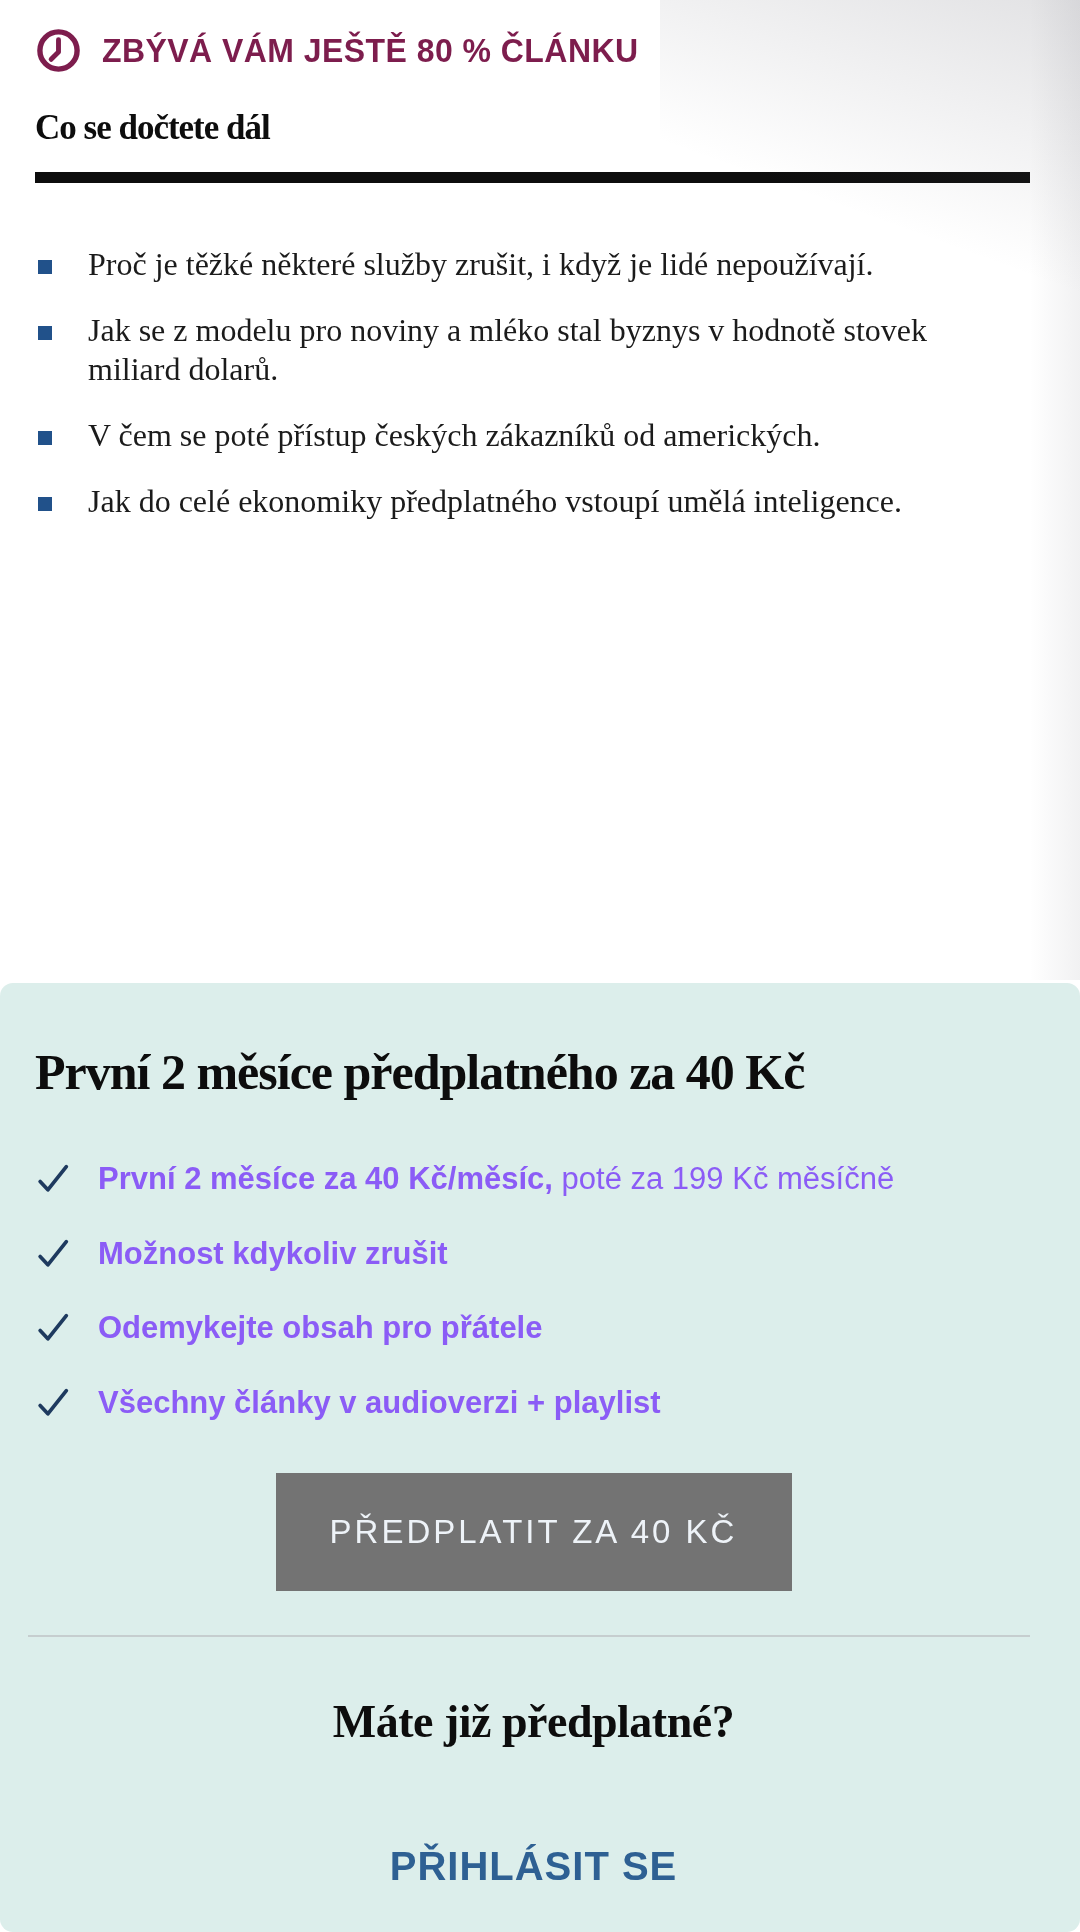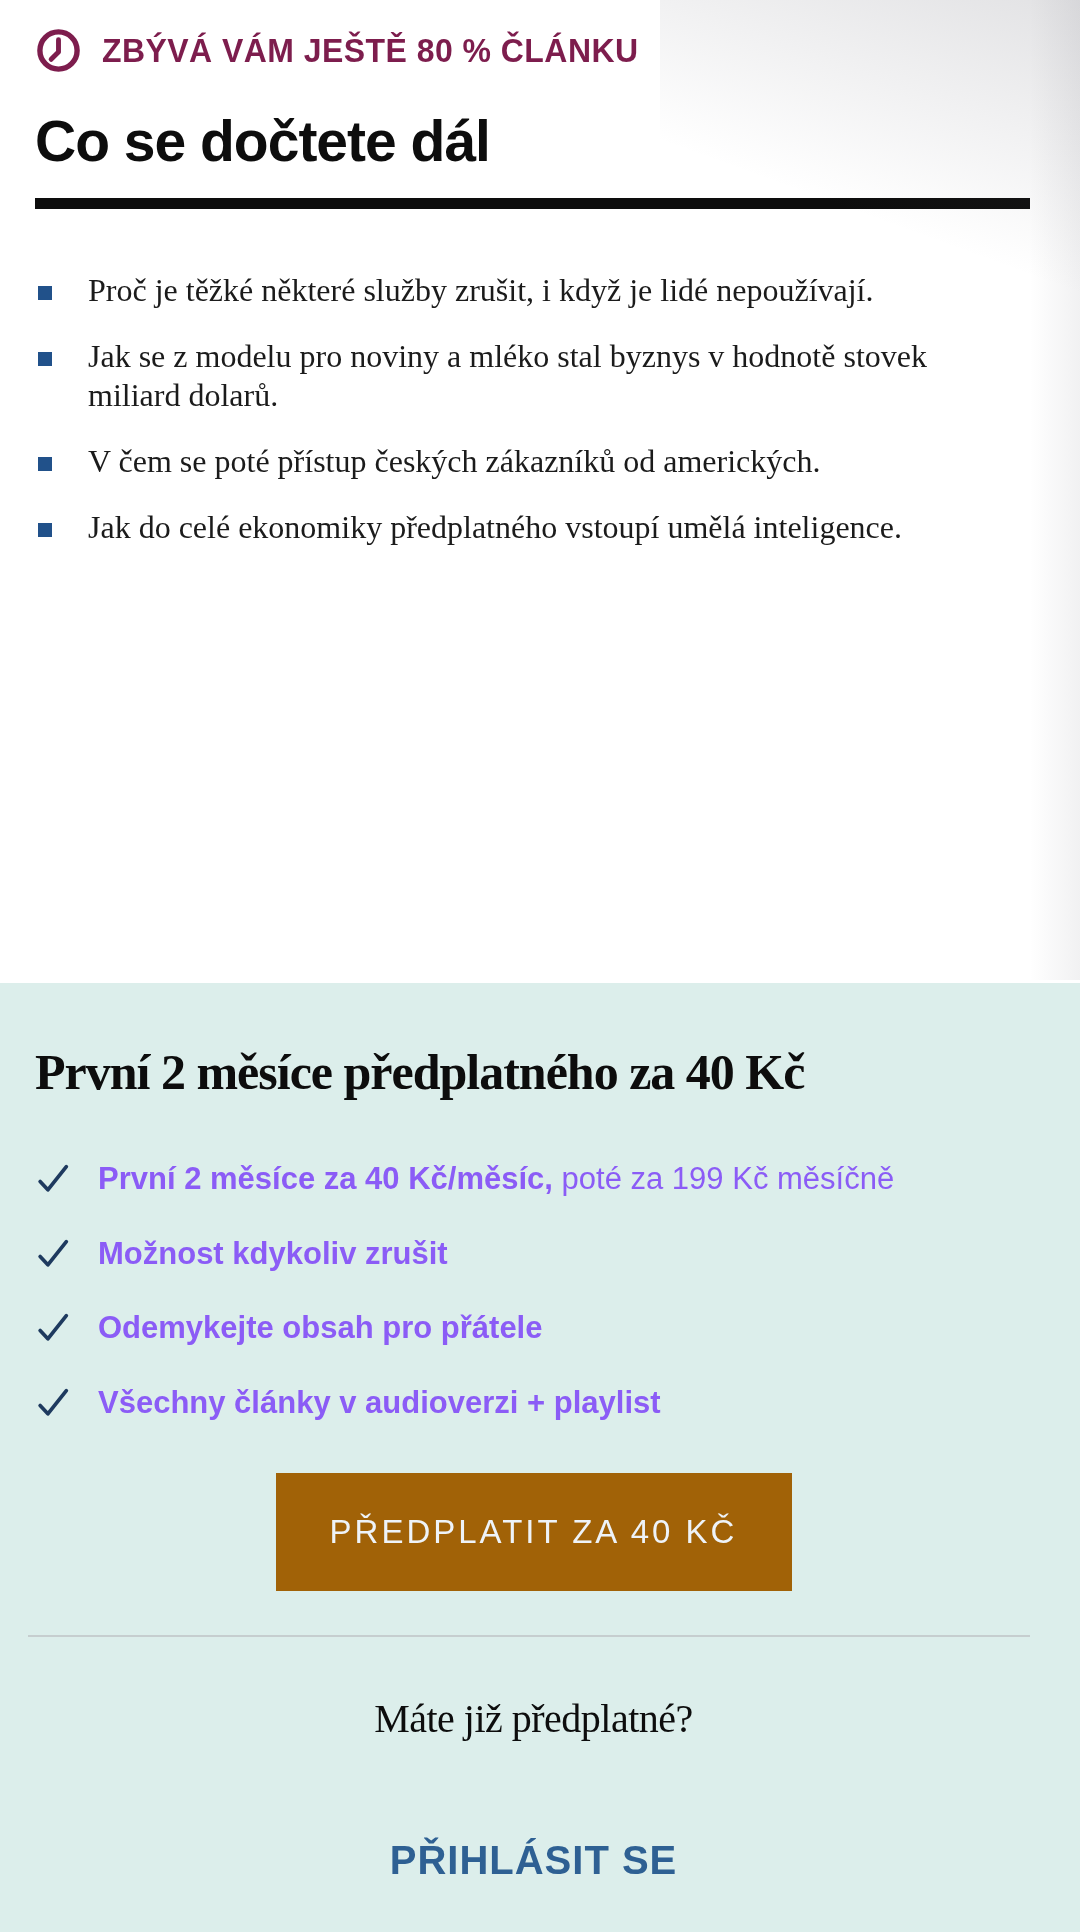--- a/index.html
+++ b/index.html
@@ -32,22 +32,22 @@
     color:#7D1D4D;
   }
   .remaining-row .clock{flex:0 0 auto;display:block;}
   .remaining-label{
     font-size:34px;font-weight:600;letter-spacing:0.5px;
     transform:scaleX(0.94);transform-origin:left center;
     white-space:nowrap;
   }
   .preview-title{
     margin:34px 0 0 0;
-    font-family:Liberation Sans, sans-serif;
-    font-weight:700;font-size:57px;letter-spacing:-1px;
+    font-family:Liberation Serif, serif;
+    font-weight:700;font-size:35px;letter-spacing:-1px;
     color:#0d0d0d;
   }
   .title-rule{
     margin-top:24px;height:11px;background:#0d0d0d;width:995px;
   }
   .bullet-list{
     list-style:none;margin:62px 0 0 0;padding:0;
   }
   .bullet-item{
     position:relative;
@@ -63,55 +63,56 @@
   }
 
   
   .section-offer{
     box-sizing:border-box;
     height:949px;
     background:#DCEEEB;
     padding:60px 48px 0 35px;
     overflow:hidden;
     position:relative;
+    border-radius:13px;
   }
   .offer-title{
     margin:0;
     font-family:"Liberation Serif", serif;
     font-weight:700;font-size:50px;letter-spacing:-1px;
     color:#0d0d0d;
   }
   .benefit-list{margin:58px 0 0 0;padding:0;list-style:none;}
   .benefit-item{
     display:flex;align-items:flex-start;gap:26px;
     margin-bottom:35px;
     font-size:31px;line-height:1.28;color:#8b5cf6;
   }
   .benefit-item .check{flex:0 0 auto;margin-top:1px;display:block;}
   .benefit-strong{font-weight:700;}
   .benefit-normal{font-weight:400;}
   .cta-button{
     display:block;
     margin:50px auto 0 auto;
     width:516px;height:118px;
-    background:#a16207;border:none;cursor:pointer;
+    background:#737373;border:none;cursor:pointer;
     color:#eef3f8;
     font-family:"Liberation Sans", sans-serif;
     font-size:33px;letter-spacing:3px;font-weight:500;
     text-align:center;
   }
   .offer-divider{
     margin:44px 2px 0 -7px;
     border:none;border-top:2px solid #c6cecf;
   }
   .login-question{
     margin:58px 0 0 0;
     text-align:center;
     font-family:"Liberation Serif", serif;
-    font-weight:400;font-size:40px;letter-spacing:-0.5px;
+    font-weight:700;font-size:46px;letter-spacing:-0.5px;
     color:#0d0d0d;
   }
   .login-link{
     display:block;
     margin:96px auto 0 auto;
     width:max-content;
     font-size:40px;font-weight:600;letter-spacing:1px;
     color:#2E6093;text-decoration:none;
   }
 </style>

